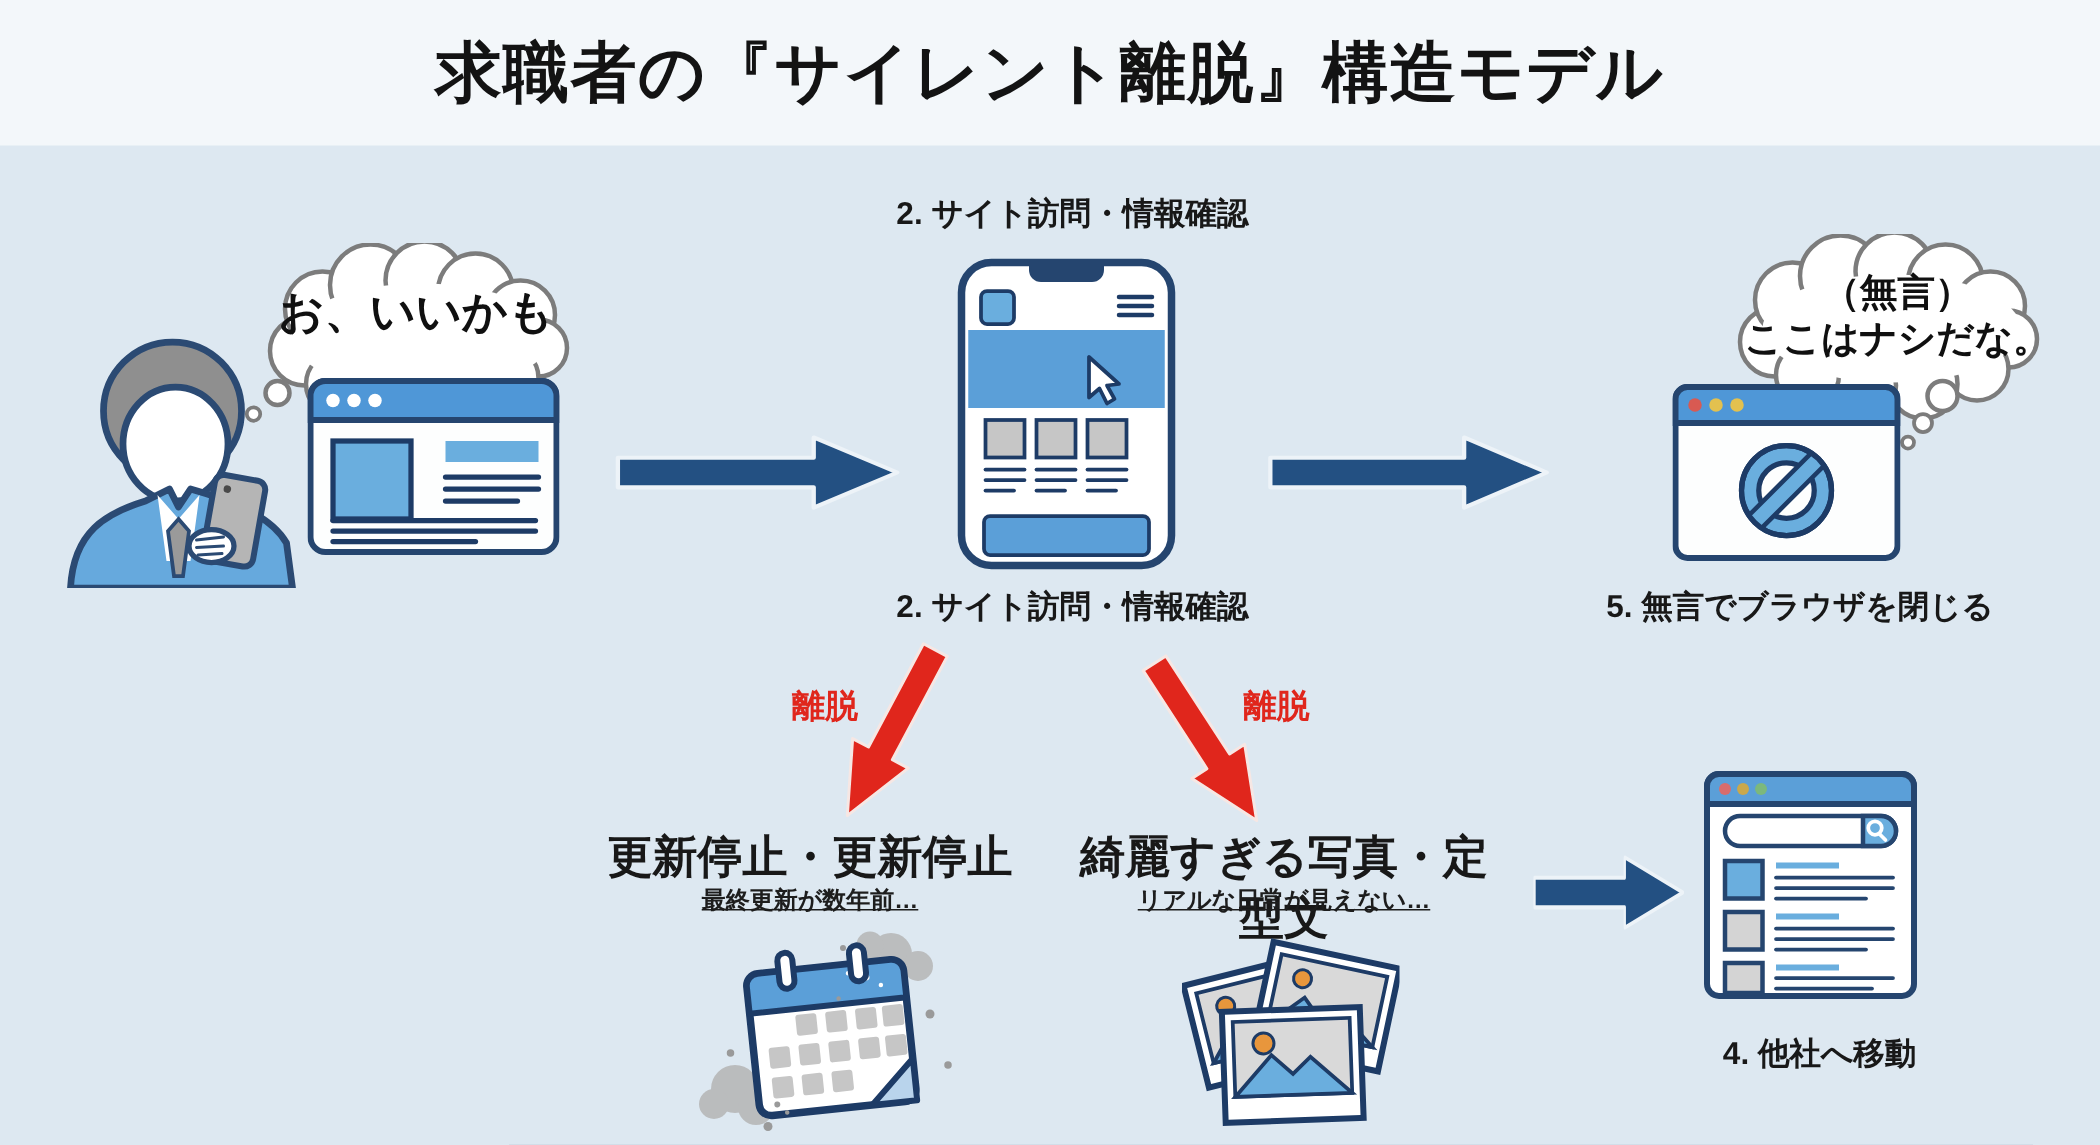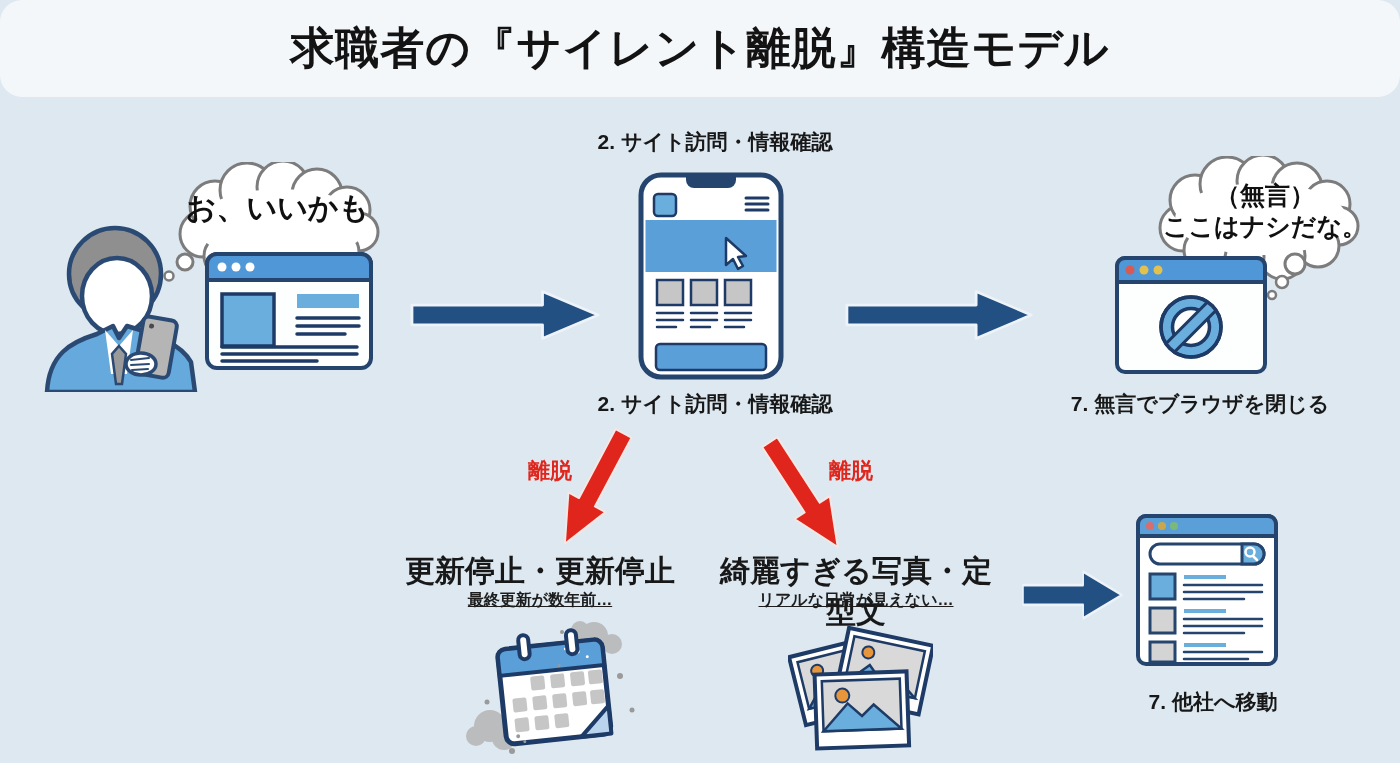--- a/index.html
+++ b/index.html
@@ -1,19 +1,19 @@
 <!DOCTYPE html>
 <html><head>
 <meta charset="utf-8">
 <style>
   html,body{margin:0;padding:0;background:#c9d6e2;}
   #canvas{position:relative;width:1400px;height:763px;background:#dde8f1;overflow:hidden;
           font-family:"Liberation Sans","DejaVu Sans",sans-serif;}
   .abs{position:absolute;}
-  .hdr{left:0;top:0;width:1400px;height:97px;background:#f3f7fa;display:flex;align-items:center;justify-content:center;border-radius:22px;}
+  .hdr{left:0;top:0;width:1400px;height:97px;background:#f3f7fa;display:flex;align-items:center;justify-content:center;}
   .hdr h1{margin:0;font-size:44px;font-weight:800;color:#131313;letter-spacing:1px;}
   .lbl{position:absolute;text-align:center;font-weight:800;color:#181818;}
   .step{font-size:21px;}
   .bigt{font-size:30px;}
   .sub{font-size:16px;font-weight:700;color:#1d1d1d;text-decoration:underline;}
   .thought{position:absolute;text-align:center;font-weight:800;color:#101010;}
   .ridatsu{position:absolute;text-align:center;font-size:22px;font-weight:800;color:#e0261c;}
   svg{display:block;}
 </style>
 </head>
@@ -164,21 +164,21 @@
       <clipPath id="noclip">
           <circle r="29"></circle>
         </clipPath>
       <g clip-path="url(#noclip)">
         <rect x="-32" y="-6" width="64" height="12" fill="#6aaede" stroke="#1d3b66" stroke-width="3" transform="rotate(-45)"></rect>
       </g>
       <circle r="30" fill="none" stroke="#1d3b66" stroke-width="3.5"></circle>
     </g>
   </svg>
 
-  <div class="lbl step" style="left:1010px;top:390px;width:380px">7. 無言でブラウザを閉じる</div>
+  <div class="lbl step" style="left:1010px;top:390px;width:380px">5. 無言でブラウザを閉じる</div>
 
   <div class="abs" style="left:529px;top:464px;width:130px;height:50px;transform:rotate(118deg)">
     <svg width="130" height="50" viewBox="0 0 130 50">
       <polygon points="2,16 80,16 80,4 127,25 80,46 80,34 2,34" fill="#e0261c" stroke="#f6e7e4" stroke-width="2" stroke-linejoin="round"></polygon>
     </svg>
   </div>
   <div class="ridatsu" style="left:500px;top:456px;width:100px">離脱</div>
 
   <div class="abs" style="left:739px;top:470px;width:130px;height:50px;transform:rotate(57deg)">
     <svg width="130" height="50" viewBox="0 0 130 50">
@@ -303,15 +303,15 @@
     <g>
       <rect x="14" y="128" width="25" height="20" fill="#d4d4d4" stroke="#25456f" stroke-width="3"></rect>
       <rect x="48" y="129" width="42" height="4" fill="#6aaede"></rect>
       <g stroke="#25456f" stroke-width="2.5" stroke-linecap="round">
         <line x1="48" y1="138" x2="126" y2="138"></line>
           <line x1="48" y1="145" x2="112" y2="145"></line>
       </g>
     </g>
   </svg>
 
-  <div class="lbl step" style="left:1063px;top:688px;width:300px">7. 他社へ移動</div>
+  <div class="lbl step" style="left:1063px;top:688px;width:300px">4. 他社へ移動</div>
 
 </div>
 
 </body></html>

